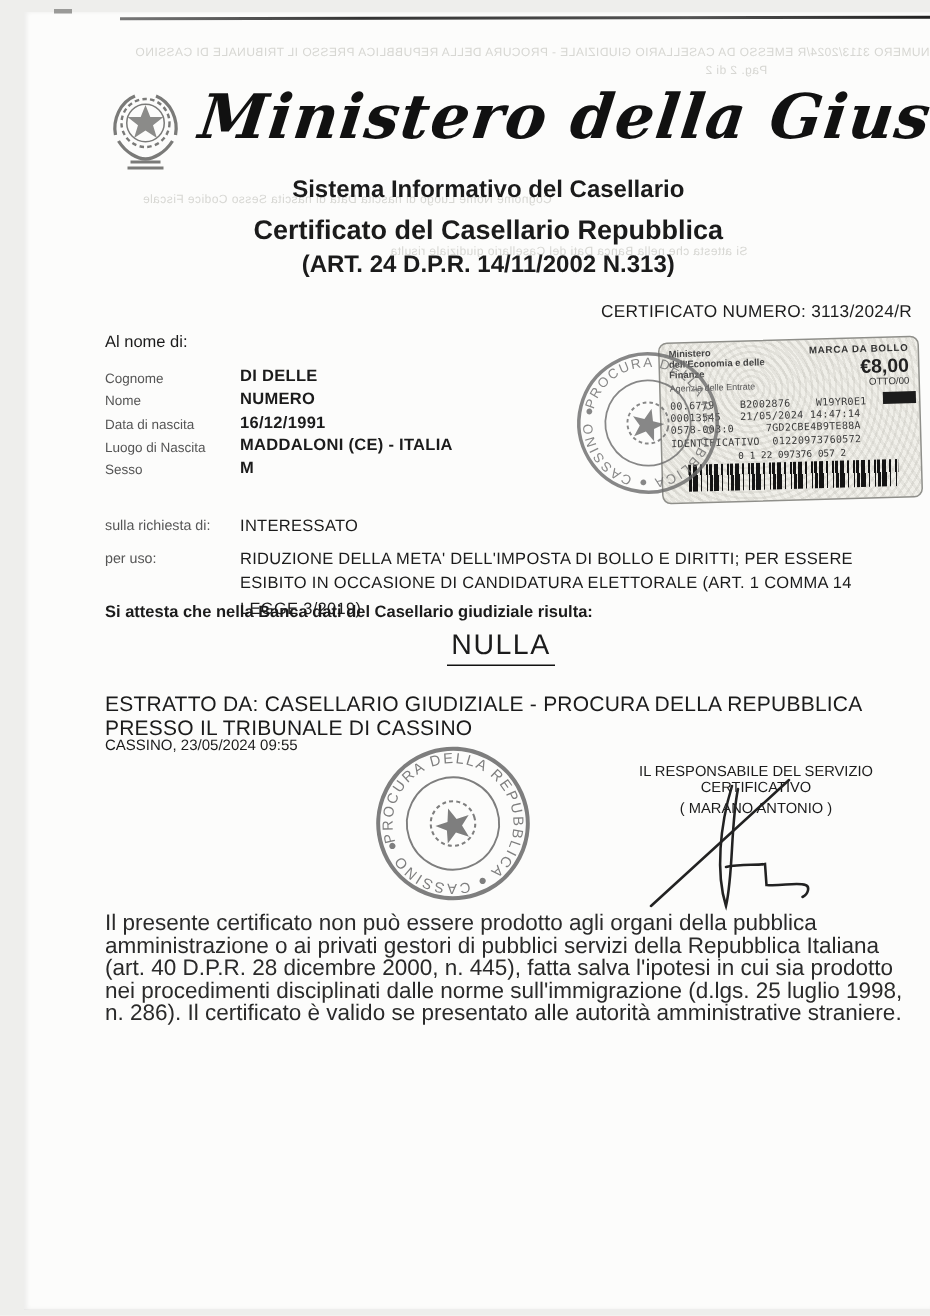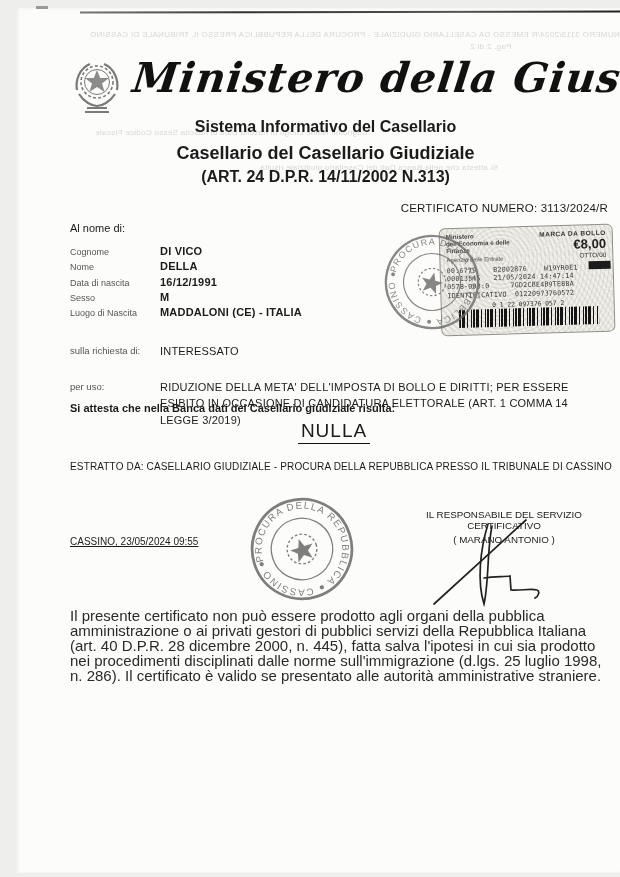--- a/index.html
+++ b/index.html
@@ -60,33 +60,33 @@
       background:repeating-linear-gradient(90deg,#141414 0 2px,transparent 2px 3px,#141414 3px 6px,
         transparent 6px 8px,#141414 8px 9px,transparent 9px 12px,#141414 12px 13px,transparent 13px 14px); }
 
   
   .stamp { position:absolute; opacity:.8; }
   .stamp-top { left:383px; top:233px; width:98px; height:98px; transform:rotate(14deg); }
   .stamp-bottom { left:249px; top:496px; width:106px; height:106px; transform:rotate(-18deg); }
 
   
   .req { position:absolute; left:70px; top:343px; display:grid;
-         grid-template-columns:90px 450px; row-gap:19px; }
+         grid-template-columns:90px 450px; row-gap:5px; }
   .rlabel { font-size:9.5px; color:#555; line-height:15px; }
   .rvalue { font-size:11px; line-height:16.5px; letter-spacing:.2px; }
 
   .attest { position:absolute; left:70px; top:402px; font-size:11px;font-weight:bold; }
   .nulla-box { position:absolute; left:70px; top:420px; width:480px; text-align:center; }
   .nulla { display:inline-block; font-size:19px; letter-spacing:1px;
            border-bottom:1.6px solid #111; padding:0 3px 1px;margin-left:48px; }
 
-  .extract { position:absolute; left:70px; top:461px; font-size:10px; letter-spacing:.15px; }
-
-  
-  .place-date { position:absolute; left:70px; top:536px; font-size:10px;text-decoration:underline; }
+  .extract { position:absolute; left:70px; top:461px; font-size:14px; letter-spacing:.15px; }
+
+  
+  .place-date { position:absolute; left:70px; top:492px; font-size:10px; }
   .signer { position:absolute; left:398px; top:509px; width:212px; text-align:center; }
   .signer-title { font-size:9.8px; }
   .signer-name { font-size:9.8px; margin-top:3px; }
   .signature { position:absolute; left:428px; top:516px; width:130px; height:92px; }
 
   .legal { position:absolute; left:70px; top:608px; width:538px; font-size:15px;
            line-height:15px; color:#2a2a2a; }
 </style>
 </head>
 <body>
@@ -107,46 +107,46 @@
       <circle cx="27" cy="26" r="12.5" stroke-width="1"></circle>
       <path d="M7,34 C5,24 10,12 20,8" stroke-width="2.2"></path>
       <path d="M47,34 C49,24 44,12 34,8" stroke-width="2.2"></path>
       <path d="M9,38 C14,46 22,50 27,50 C32,50 40,46 45,38" stroke-width="2.2"></path>
       <path d="M17,52 h20 M15,56 h24" stroke-width="2"></path>
     </g>
     <polygon points="27,14 30.2,22 39,22 32,27.5 34.6,36 27,31 19.4,36 22,27.5 15,22 23.8,22" fill="#8b8b89"></polygon>
   </svg>
   <div class="ministry">Ministero della Giustizia</div>
   <div class="hdr-center sub1">Sistema Informativo del Casellario</div>
-  <div class="hdr-center sub2">Casellario del Casellario Giudiziale</div>
+  <div class="hdr-center sub2">Certificato del Casellario Repubblica</div>
   <div class="hdr-center sub3">(ART. 24 D.P.R. 14/11/2002 N.313)</div>
 
   <div class="cert-num">CERTIFICATO NUMERO: 3113/2024/R</div>
 
   <div class="intro">Al nome di:</div>
   <div class="fields">
     <div class="frow">
       <span class="flabel">Cognome</span>
-      <span class="fvalue">DI VICO</span>
+      <span class="fvalue">DI DELLE</span>
     </div>
     <div class="frow">
       <span class="flabel">Nome</span>
-      <span class="fvalue">DELLA</span>
+      <span class="fvalue">NUMERO</span>
     </div>
     <div class="frow">
       <span class="flabel">Data di nascita</span>
       <span class="fvalue">16/12/1991</span>
     </div>
     <div class="frow">
+      <span class="flabel">Luogo di Nascita</span>
+      <span class="fvalue">MADDALONI (CE) - ITALIA</span>
+    </div>
+    <div class="frow">
       <span class="flabel">Sesso</span>
       <span class="fvalue">M</span>
-    </div>
-    <div class="frow">
-      <span class="flabel">Luogo di Nascita</span>
-      <span class="fvalue">MADDALONI (CE) - ITALIA</span>
     </div>
   </div>
 
   <div class="bollo-wrap">
     <div class="bollo">
       <div class="bollo-issuer">Ministero dell'Economia e delle Finanze</div>
       <div class="bollo-agency">Agenzia delle Entrate</div>
       <div class="bollo-right">
         <div class="bollo-title">MARCA DA BOLLO</div>
         <div class="bollo-amount">€8,00</div>

